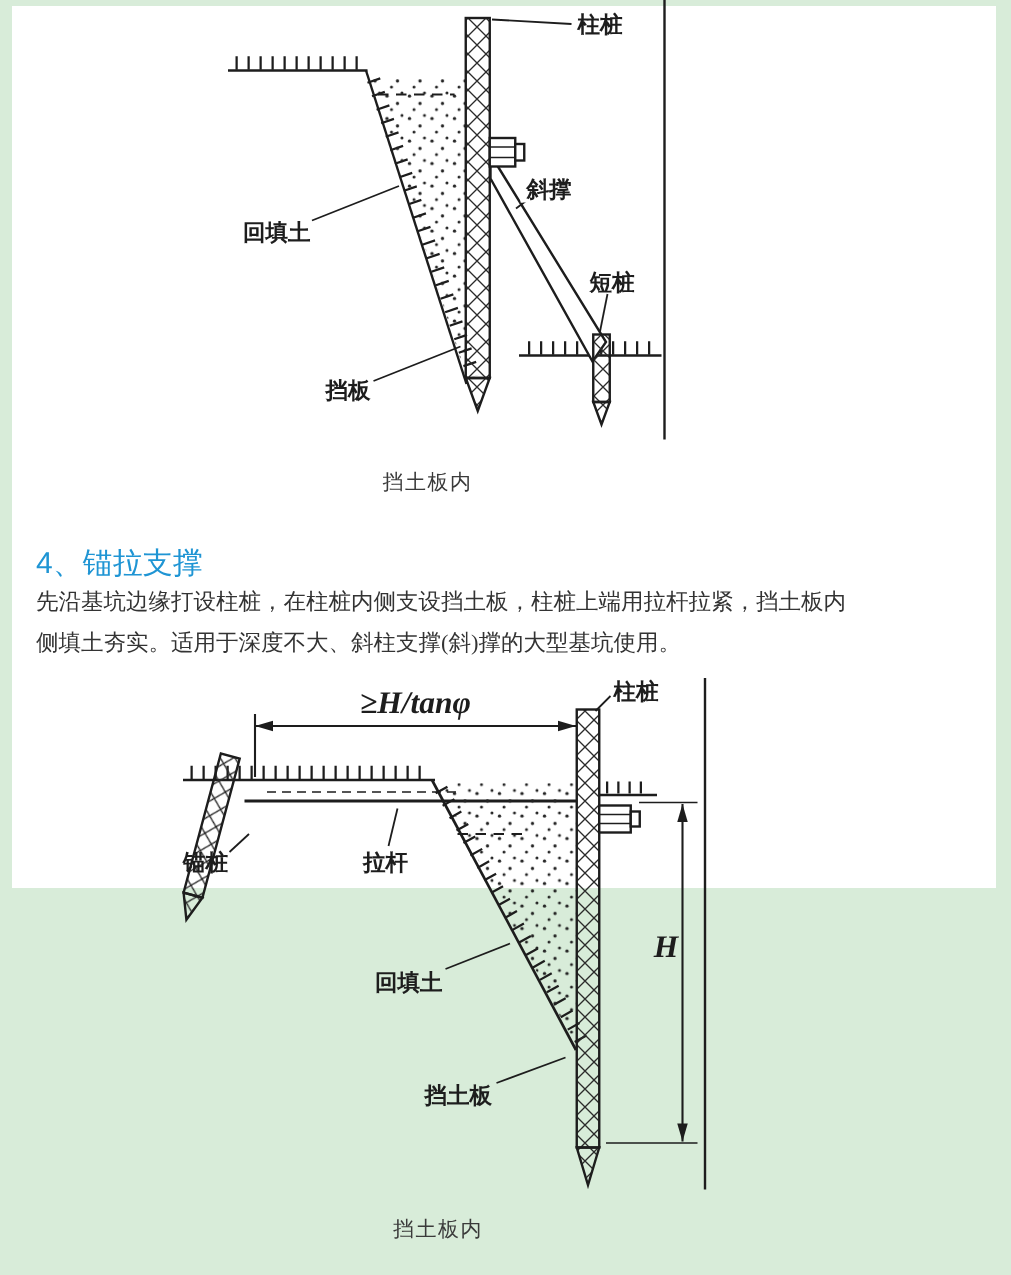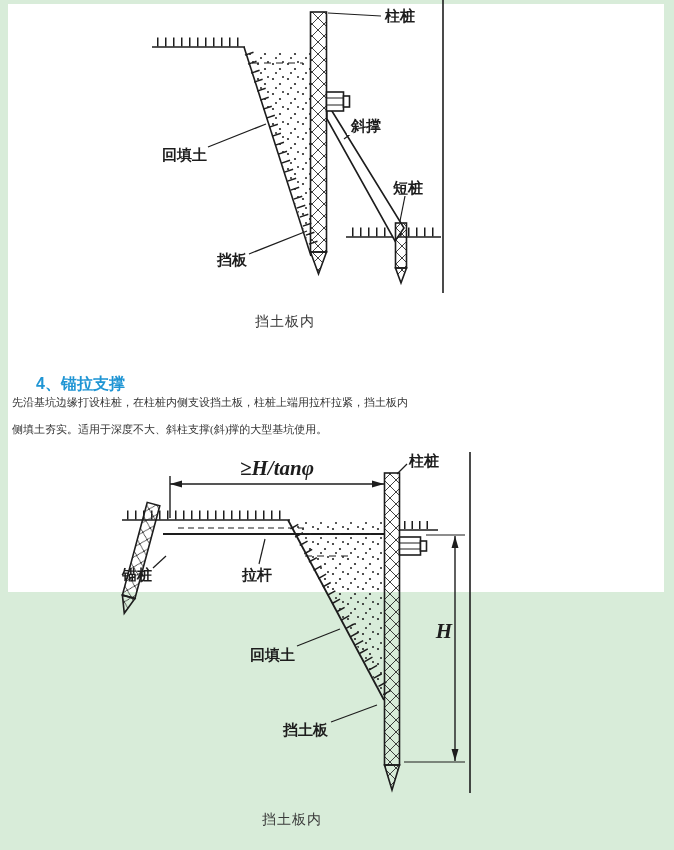--- a/index.html
+++ b/index.html
@@ -16,27 +16,27 @@
     background:#ffffff;
   }
   .fig{position:absolute;color:var(--ink,#1d1d1d);}
   .caption{
     position:absolute;text-align:center;
     font-size:14px;color:#3a3a3a;letter-spacing:1px;
   }
   .caption1{left:0;top:313px;width:570px;}
   .caption2{left:0;top:811px;width:584px;}
   .heading{
-    position:absolute;left:18px;top:356px;margin:18px;
-    font-size:16px;font-weight:bold;color:var(--accent,#1f95d4);
+    position:absolute;left:18px;top:356px;margin:6px;
+    font-size:20px;font-weight:normal;color:var(--accent,#1f95d4);
     font-family:"Liberation Sans","DejaVu Sans",sans-serif;
   }
   .para{
-    position:absolute;left:12px;top:389px;width:642px;
-    font-size:11px;line-height:27px;color:var(--text,#333);
+    position:absolute;left:24px;top:389px;width:642px;
+    font-size:15px;line-height:27px;color:var(--text,#333);
   }
   svg text{user-select:none;}
 </style>
 </head>
 <body style="--accent: #1f95d4; --page_border: #d8ecd9; --ink: #1d1d1d; --text: #333333;">
 
 <div class="page">
   <div class="paper"></div>
 
   <svg class="fig" style="left:0;top:0" width="674" height="340" viewBox="0 0 674 340">

